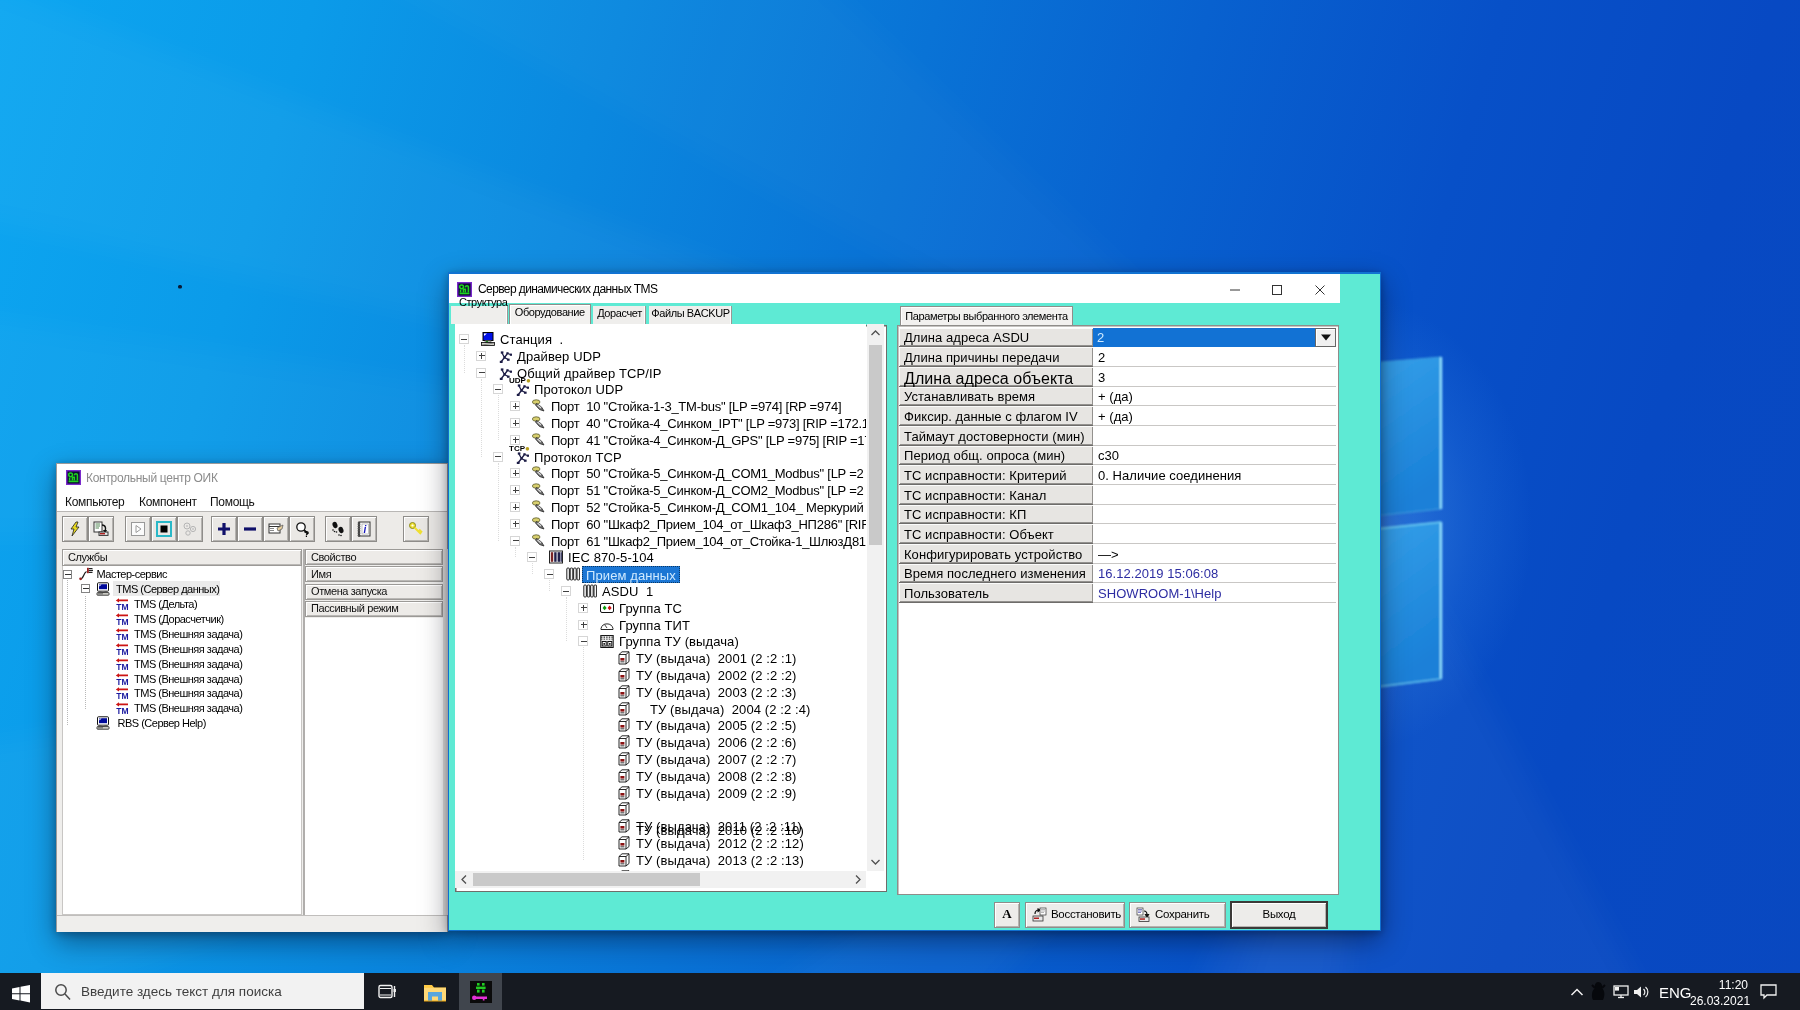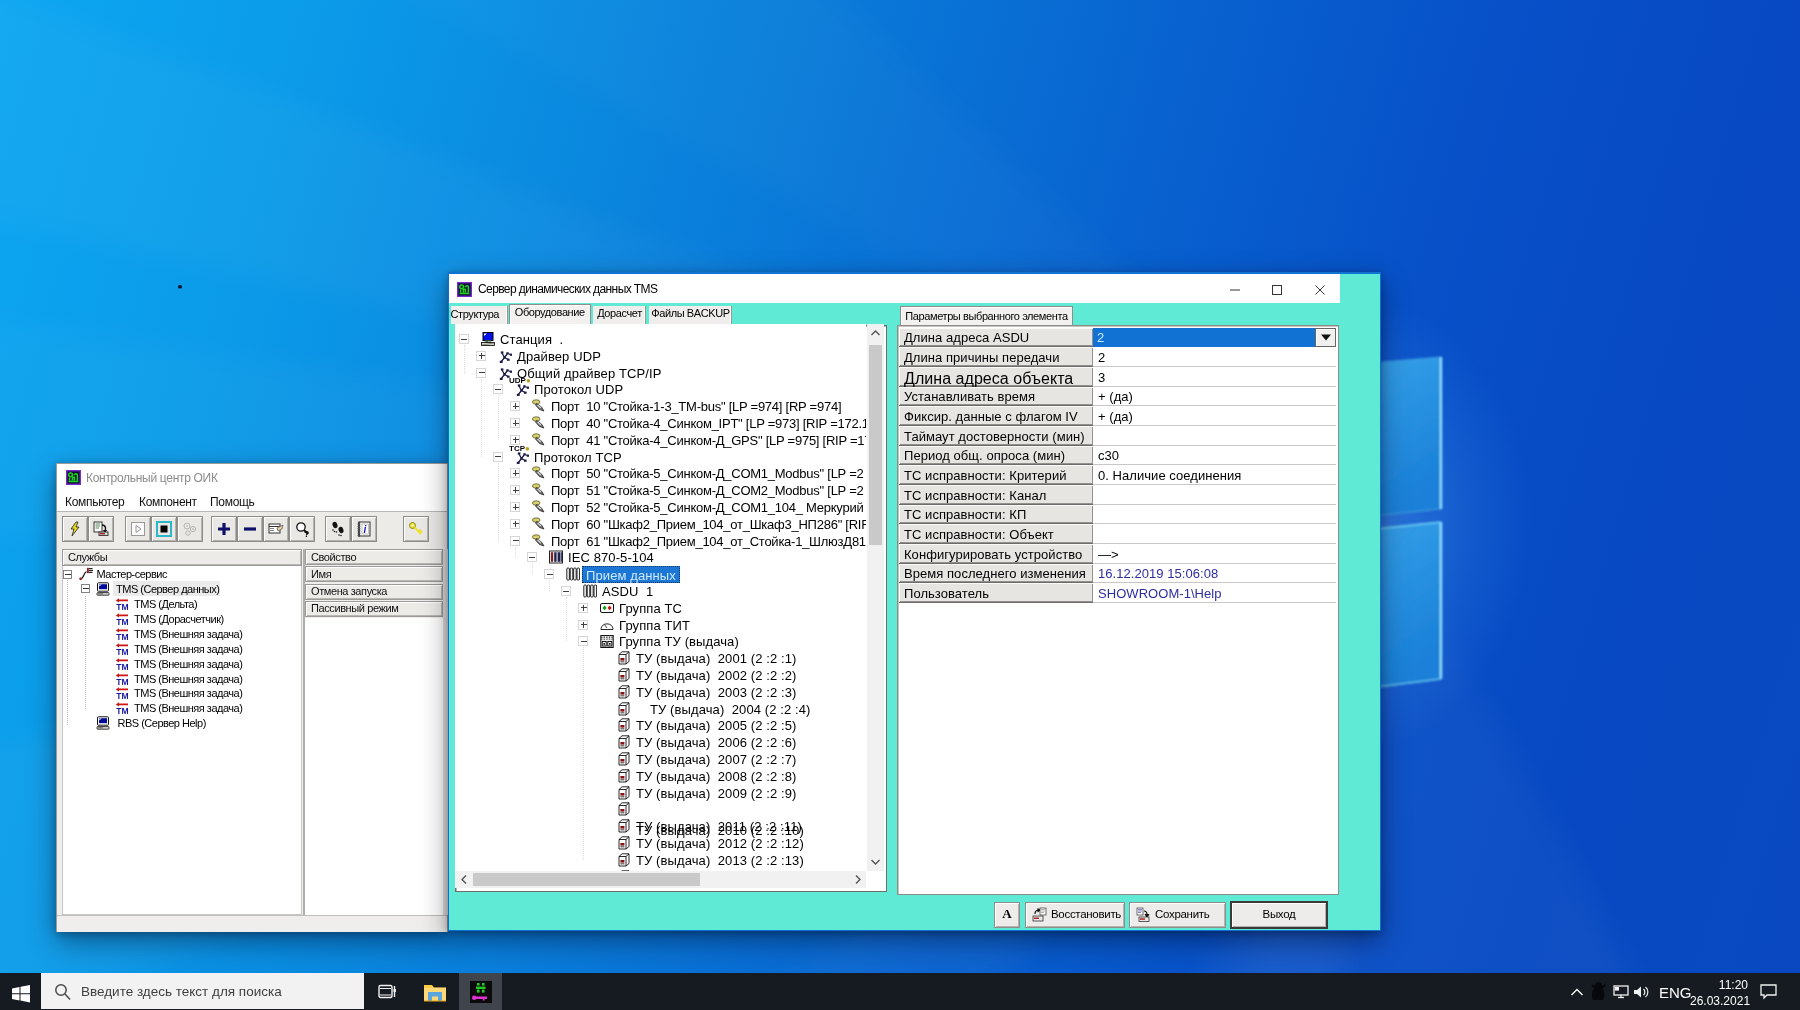--- a/index.html
+++ b/index.html
@@ -260,21 +260,21 @@
 <svg class="abs" style="left:822px;top:10px" width="12" height="12" viewBox="0 0 12 12">
       <rect x="1.5" y="1.5" width="9" height="9" fill="none" stroke="#333" stroke-width="1"></rect>
     </svg>
 <svg class="abs" style="left:865px;top:10px" width="12" height="12" viewBox="0 0 12 12">
       <path d="M1.5 1.5 L10.5 10.5 M10.5 1.5 L1.5 10.5" stroke="#333" stroke-width="1"></path>
     </svg>
 <div class="abs" style="left:1.5px;top:32px;width:57px;height:18px;background:#efeeec;border-right:1px solid #9a9895;box-shadow:inset -1px 0 0 #fdfdfd"></div>
 <div class="abs" style="left:60px;top:30px;width:81.5px;height:21px;background:#f2f1ef;border:1px solid #8f8d8a;border-bottom:none;box-shadow:inset 1px 1px 0 #fff"></div>
 <div class="abs" style="left:144px;top:32px;width:53px;height:18px;background:#efeeec;border-right:1px solid #9a9895;box-shadow:inset -1px 0 0 #fdfdfd"></div>
 <div class="abs" style="left:200px;top:32px;width:83px;height:18px;background:#efeeec;border-right:1px solid #9a9895;box-shadow:inset -1px 0 0 #fdfdfd"></div>
-<div class="abs fs" style="left:1.5px;top:34px;width:57px;text-align:left;color:#000;white-space:nowrap">Структура</div>
+<div class="abs fs" style="left:1.5px;top:22px;width:57px;text-align:right;color:#000;white-space:nowrap">Структура</div>
 <div class="abs fs" style="left:60px;top:31.5px;width:81.5px;text-align:center;color:#000;white-space:nowrap">Оборудование</div>
 <div class="abs fs" style="left:144px;top:32.5px;width:53px;text-align:center;color:#000;white-space:nowrap">Дорасчет</div>
 <div class="abs fs" style="left:200px;top:32.5px;width:83px;text-align:center;color:#000;white-space:nowrap">Файлы BACKUP</div>
 <div class="abs" style="left:6px;top:51px;width:432px;height:567px;background:#fff;border:1px solid #6f6d6a;box-shadow:inset 1px 1px 0 #b5b3b0"></div>
 <div class="abs" style="left:448px;top:51px;width:442px;height:570px;background:#fff;border:1px solid #8f8d8a;box-shadow:inset 1px 1px 0 #c5c3c0"></div>
 <div class="abs" style="left:451px;top:32px;width:173px;height:19px;background:#f2f1ef;border:1px solid #8f8d8a;border-bottom:none;box-shadow:inset 1px 1px 0 #fff"></div>
 <div class="abs" style="left:451px;top:35.5px;width:173px;text-align:center;font-size:11px;letter-spacing:-0.4px;color:#000;white-space:nowrap">Параметры выбранного элемента</div>
 <div class="abs" style="left:545px;top:628px;width:26px;height:26px;background:#edecea;border:1px solid #8f8d8a;box-shadow:inset 1px 1px 0 #fff,inset -1px -1px 0 #b5b3b0"></div>
 <div class="abs" style="left:545px;top:632px;width:26px;text-align:center;font-size:13px;font-weight:bold;font-family:'Liberation Serif',serif;color:#000">A</div>
 <div class="abs" style="left:576px;top:628px;width:100px;height:26px;background:#edecea;border:1px solid #8f8d8a;box-shadow:inset 1px 1px 0 #fff,inset -1px -1px 0 #b5b3b0"></div>

